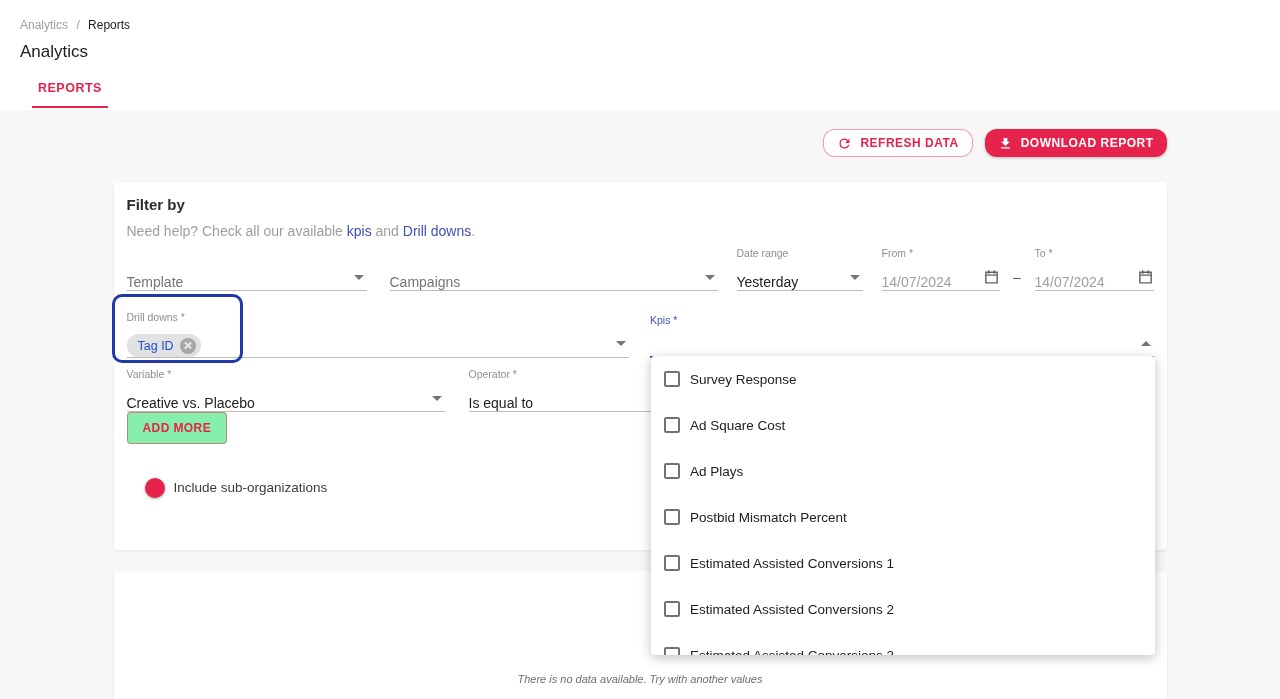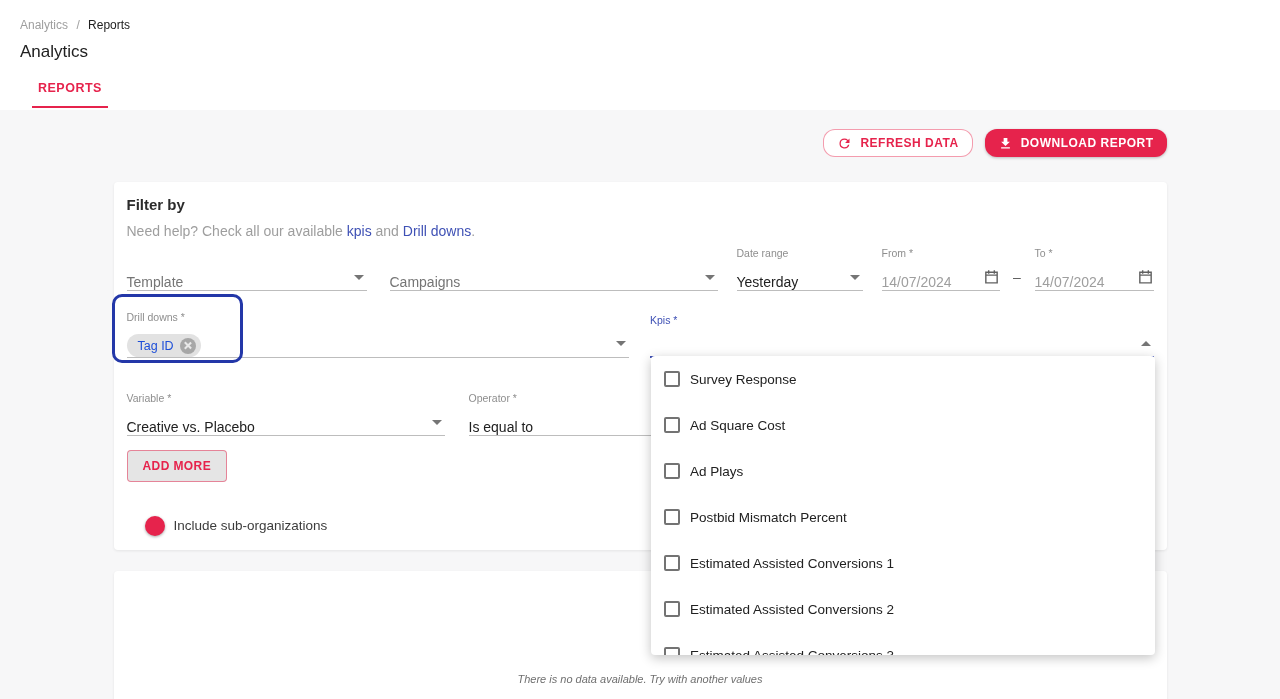--- a/index.html
+++ b/index.html
@@ -40,21 +40,21 @@
 
   
   .filter-card { margin-top:25px; height:368px; padding:14px 13px 0; position:relative; }
   .filter-title { font-size:15px; font-weight:700; color:#2b2b2b; }
   .help { font-size:14px; color:#9e9e9e; margin-top:10px; }
   .help .link { color:#3f51b5; cursor:pointer; }
 
   .fields-row { display:flex; align-items:flex-end; }
   .row1 { margin-top:8px; }
   .row2 { margin-top:20px; }
-  .row3 { margin-top:34px; }
+  .row3 { margin-top:10px; }
 
   .field-group { display:flex; flex-direction:column; }
   .field-label { font-size:10.5px; color:#8e8e8e; margin-bottom:5px; }
   .field-label.blue { color:#3f51b5; }
 
   .field {
     position:relative; border-bottom:1px solid #bdbdbd; height:27px;
     display:flex; align-items:flex-end; cursor:pointer;
   }
   .field.focused { border-bottom:2px solid #3f51b5; }
@@ -80,22 +80,22 @@
   .chip-close {
     width:16px; height:16px; border-radius:50%; background:#a7a7a7; position:relative; cursor:pointer;
   }
   .chip-close::before, .chip-close::after {
     content:""; position:absolute; left:7px; top:3.5px; width:1.6px; height:9px; background:#e8e8e8;
   }
   .chip-close::before { transform:rotate(45deg); }
   .chip-close::after { transform:rotate(-45deg); }
 
   .btn-addmore {
-    margin-top:14px; height:28px; display:inline-flex; align-items:center; padding:15px 15px;
-    border:1px solid rgba(230,35,76,.5); border-radius:4px; background:#e5e5e5; color:#e6234c;
+    height:28px; display:inline-flex; align-items:center; padding:15px 15px;
+    border:1px solid rgba(230,35,76,.5); border-radius:4px; background:#86efac; color:#e6234c;
     font-family:inherit; font-size:12px; font-weight:700; letter-spacing:.4px; cursor:pointer;
     align-self:flex-start;
   }
 
   .toggle-row { margin-top:36px; display:flex; align-items:center; gap:12px; }
   .switch { width:33px; height:14px; position:relative; cursor:pointer; flex:none; margin-left:2px; }
   .switch .track { width:33px; height:14px; border-radius:7px; background:#f2899f; }
   .switch .knob {
     position:absolute; right:-3px; top:-3px; width:20px; height:20px; border-radius:50%;
     background:#e6234c; box-shadow:0 1px 3px rgba(0,0,0,.35);

